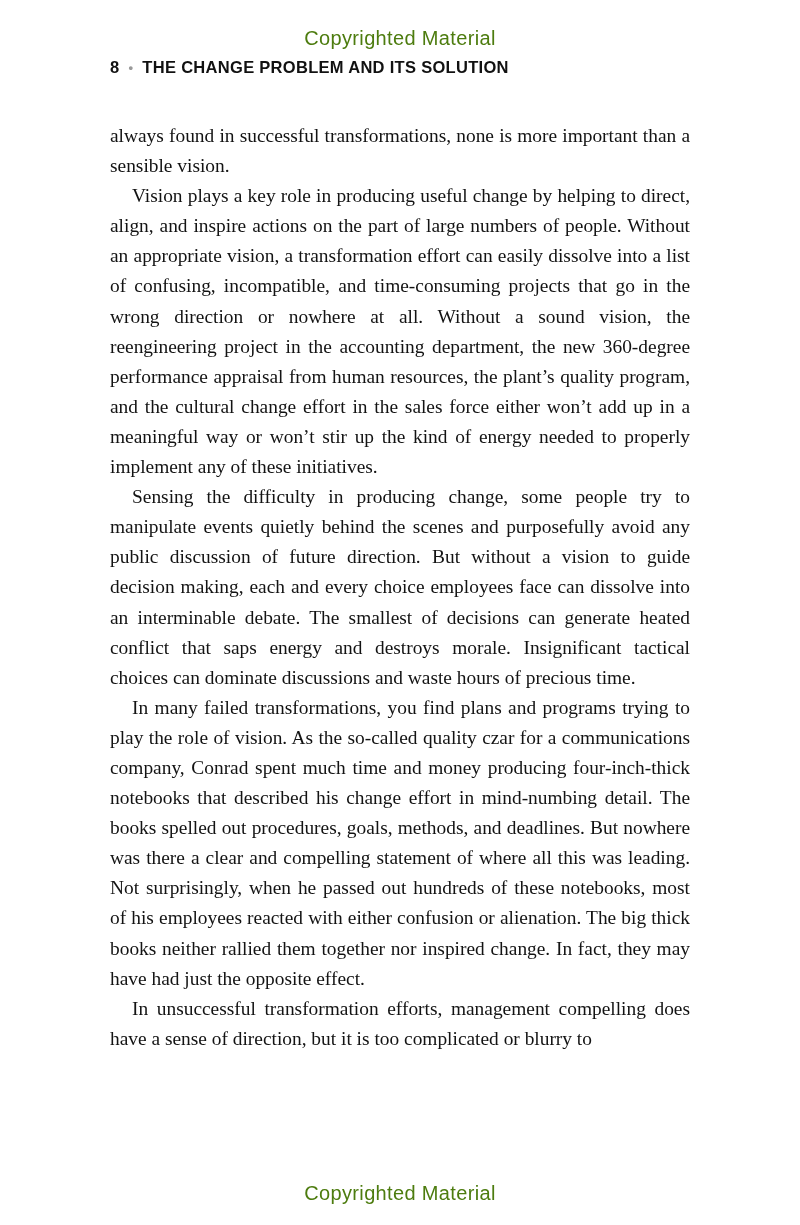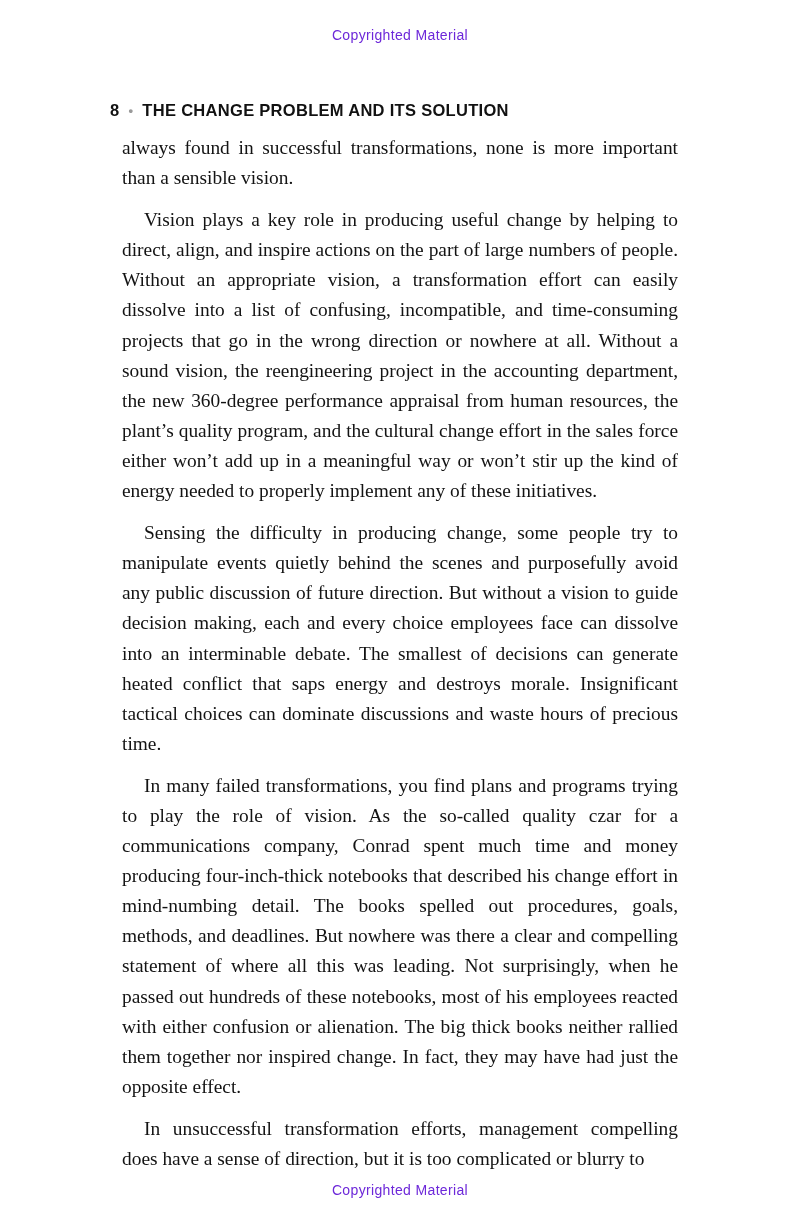--- a/index.html
+++ b/index.html
@@ -17,23 +17,23 @@
     box-sizing: border-box;
   }
 
   
   .watermark {
     position: absolute;
     left: 0;
     width: 800px;
     text-align: center;
     font-family: "Liberation Sans", sans-serif;
-    font-size: 14px;
+    font-size: 20px;
     letter-spacing: 0.35px;
-    color: #6d28d9;
+    color: #4d7c0f;
     white-space: nowrap;
   }
   .watermark-top    { top: 27px; }
   .watermark-bottom { top: 1182px; }
 
   
   .running-head {
     position: absolute;
     left: 110px;
     top: 58px;
@@ -47,39 +47,39 @@
     align-items: baseline;
   }
   .folio { color: #111111; }
   .head-sep {
     color: #9a9a9a;
     font-size: 13px;
     margin: 0 9px;
     position: relative;
     top: -1px;
   }
-  .head-title { color: #111111; margin-top: 43px; }
+  .head-title { color: #111111; }
 
   
   .body-text {
     position: absolute;
     left: 110px;
     top: 121px;
     width: 580px;
     font-family: "Liberation Serif", "DejaVu Serif", serif;
     font-size: 19.4px;
     line-height: 30.1px;
     color: #131313;
     text-align: justify;
     text-justify: inter-word;
     -webkit-hyphens: none;
     hyphens: none;
   }
   .body-text p {
-    margin: 12px;
+    margin: 0;
     text-indent: 22px;
   }
   .body-text p.no-indent {
     text-indent: 0;
   }
   
   .body-text p { text-align-last: left; }
 </style>
 </head>
 <body>

